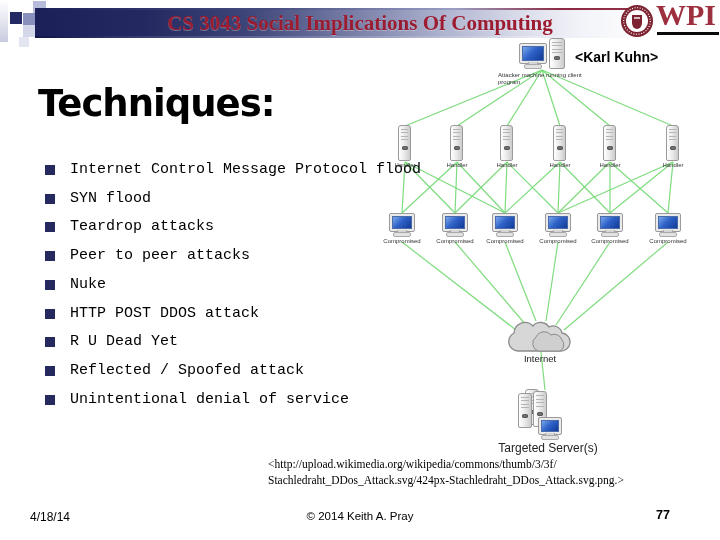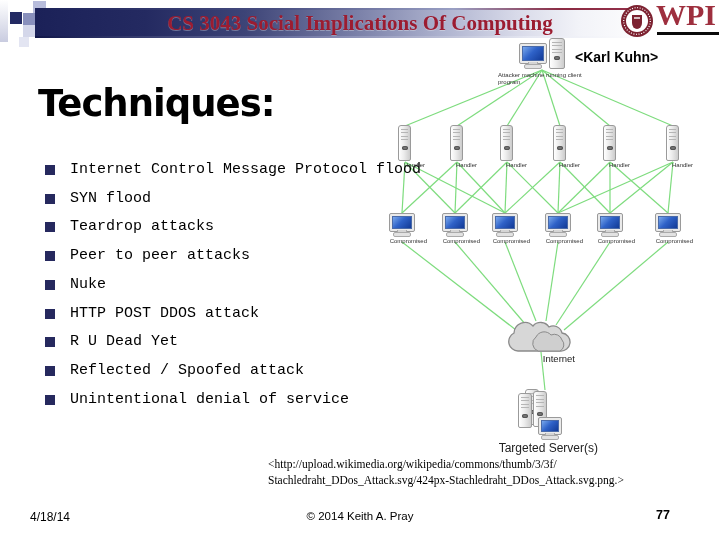--- a/index.html
+++ b/index.html
@@ -46,21 +46,21 @@
   .tower .btn{position:absolute;left:50%;transform:translateX(-50%);bottom:28%;
     width:6px;height:4px;border-radius:50%;background:#777;box-shadow:inset 0 0 0 1px #555;}
   .mon{position:absolute;box-sizing:border-box;z-index:1;background:#eaeaea;
     border:1px solid #9a9a9a;border-radius:2px;padding:2px;}
   .mon .scr{width:100%;height:100%;box-sizing:border-box;border:1px solid #4a6aa8;
     background:linear-gradient(135deg,#79a8ec 0%,#2f62c8 45%,#123a96 100%);}
   .mon .stand{position:absolute;left:50%;bottom:-3px;transform:translateX(-50%);
     width:8px;height:3px;background:#d5d5d5;border:1px solid #aaa;border-top:none;}
   .mon .base{position:absolute;left:50%;bottom:-6px;transform:translateX(-50%);
     width:16px;height:3px;background:#e2e2e2;border:1px solid #aaa;border-radius:2px;}
-  .dg-label{position:absolute;z-index:2;font-size:6px;color:#333;text-align:right;}
+  .dg-label{position:absolute;z-index:2;font-size:6px;color:#333;text-align:center;}
   #attacker-label{text-align:left;font-size:6px;line-height:7px;}
   #internet-label{font-size:9.5px;color:#222;}
   #target-label{font-size:12px;color:#222;}
 </style>
 </head>
 <body>
 
 <svg id="lines" width="720" height="540">
     <line x1="542" y1="70" x2="405" y2="126" stroke="#7edc7e" stroke-width="1.2"></line>
     <line x1="542" y1="70" x2="457" y2="126" stroke="#7edc7e" stroke-width="1.2"></line>

